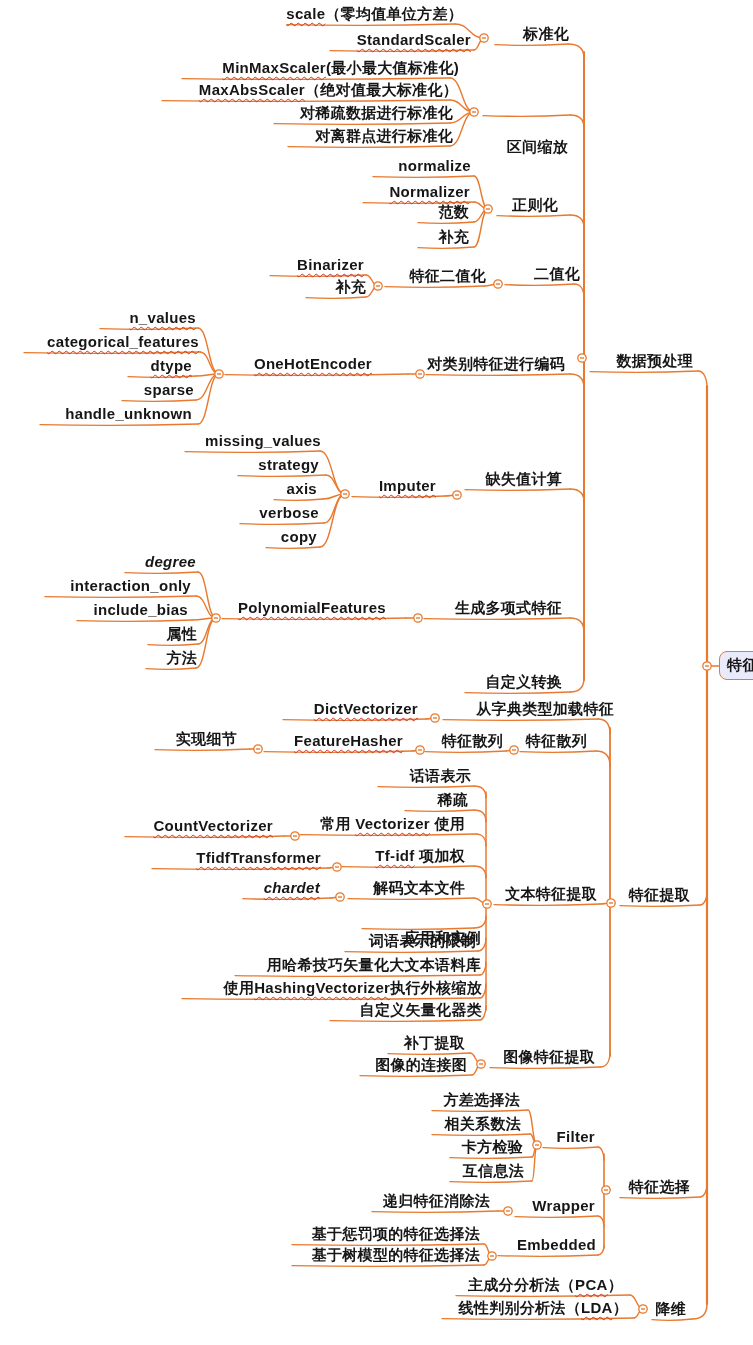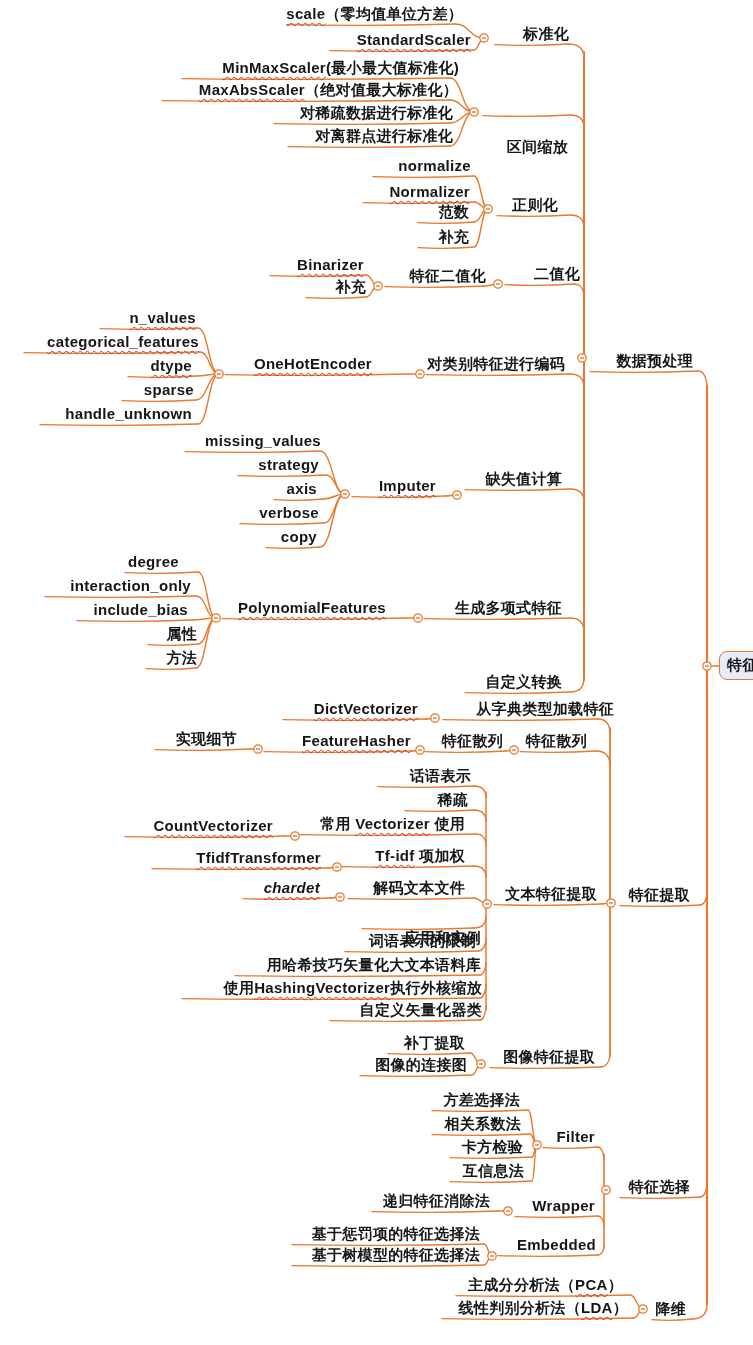--- a/index.html
+++ b/index.html
@@ -326,32 +326,32 @@
       <div class="topic" style="right: 557px; top: 405px;"><span>handle_unknown</span><span class="mk"></span></div>
       <div class="topic" style="right: 187px; top: 470px;"><span>缺失值计算</span><span class="mk"></span></div>
       <div class="topic" style="right: 313px; top: 477px;"><span class="wavy">Imputer</span><span class="mk"></span></div>
       <div class="topic" style="right: 428px; top: 432px;"><span>missing_values</span><span class="mk"></span></div>
       <div class="topic" style="right: 430px; top: 456px;"><span>strategy</span><span class="mk"></span></div>
       <div class="topic" style="right: 432px; top: 480px;"><span>axis</span><span class="mk"></span></div>
       <div class="topic" style="right: 430px; top: 504px;"><span>verbose</span><span class="mk"></span></div>
       <div class="topic" style="right: 432px; top: 528px;"><span>copy</span><span class="mk"></span></div>
       <div class="topic" style="right: 187px; top: 599px;"><span>生成多项式特征</span><span class="mk"></span></div>
       <div class="topic" style="right: 363px; top: 599px;"><span class="wavy">PolynomialFeatures</span><span class="mk"></span></div>
-      <div class="topic" style="right: 570px; top: 553px;"><span>degree</span><span class="mk"></span></div>
+      <div class="topic" style="right: 553px; top: 553px; font-style: italic;"><span>degree</span><span class="mk"></span></div>
       <div class="topic" style="right: 558px; top: 577px;"><span>interaction_only</span><span class="mk"></span></div>
       <div class="topic" style="right: 561px; top: 601px;"><span>include_bias</span><span class="mk"></span></div>
       <div class="topic" style="right: 552px; top: 625px;"><span>属性</span><span class="mk"></span></div>
       <div class="topic" style="right: 552px; top: 649px;"><span>方法</span><span class="mk"></span></div>
       <div class="topic" style="right: 187px; top: 673px;"><span>自定义转换</span><span class="mk"></span></div>
       <div class="topic" style="right: 63px; top: 886px;"><span>特征提取</span></div>
       <div class="topic" style="right: 139px; top: 700px;"><span>从字典类型加载特征</span></div>
       <div class="topic" style="right: 331px; top: 700px;"><span class="wavy">DictVectorizer</span><span class="mk"></span></div>
       <div class="topic" style="right: 166px; top: 732px;"><span>特征散列</span></div>
       <div class="topic" style="right: 250px; top: 732px;"><span>特征散列</span></div>
-      <div class="topic" style="right: 338px; top: 732px;"><span class="wavy">FeatureHasher</span><span class="mk"></span></div>
+      <div class="topic" style="right: 346px; top: 732px;"><span class="wavy">FeatureHasher</span><span class="mk"></span></div>
       <div class="topic" style="right: 512px; top: 730px;"><span>实现细节</span><span class="mk"></span></div>
       <div class="topic" style="right: 156px; top: 885px;"><span>文本特征提取</span></div>
       <div class="topic" style="right: 278px; top: 767px;"><span>话语表示</span><span class="mk"></span></div>
       <div class="topic" style="right: 281px; top: 791px;"><span>稀疏</span><span class="mk"></span></div>
       <div class="topic" style="right: 288px; top: 815px;"><span>常用 </span><span class="wavy">Vectorizer</span><span> 使用</span></div>
       <div class="topic" style="right: 476px; top: 817px;"><span class="wavy">CountVectorizer</span><span class="mk"></span></div>
       <div class="topic" style="right: 284px; top: 847px;"><span class="wavy">Tf-idf</span><span> 项加权</span><span class="mk"></span></div>
       <div class="topic" style="right: 428px; top: 849px;"><span class="wavy">TfidfTransformer</span><span class="mk"></span></div>
       <div class="topic" style="right: 284px; top: 879px;"><span>解码文本文件</span><span class="mk"></span></div>
       <div class="topic" style="right: 429px; top: 879px; font-style: italic;"><span class="wavy">chardet</span><span class="mk"></span></div>

